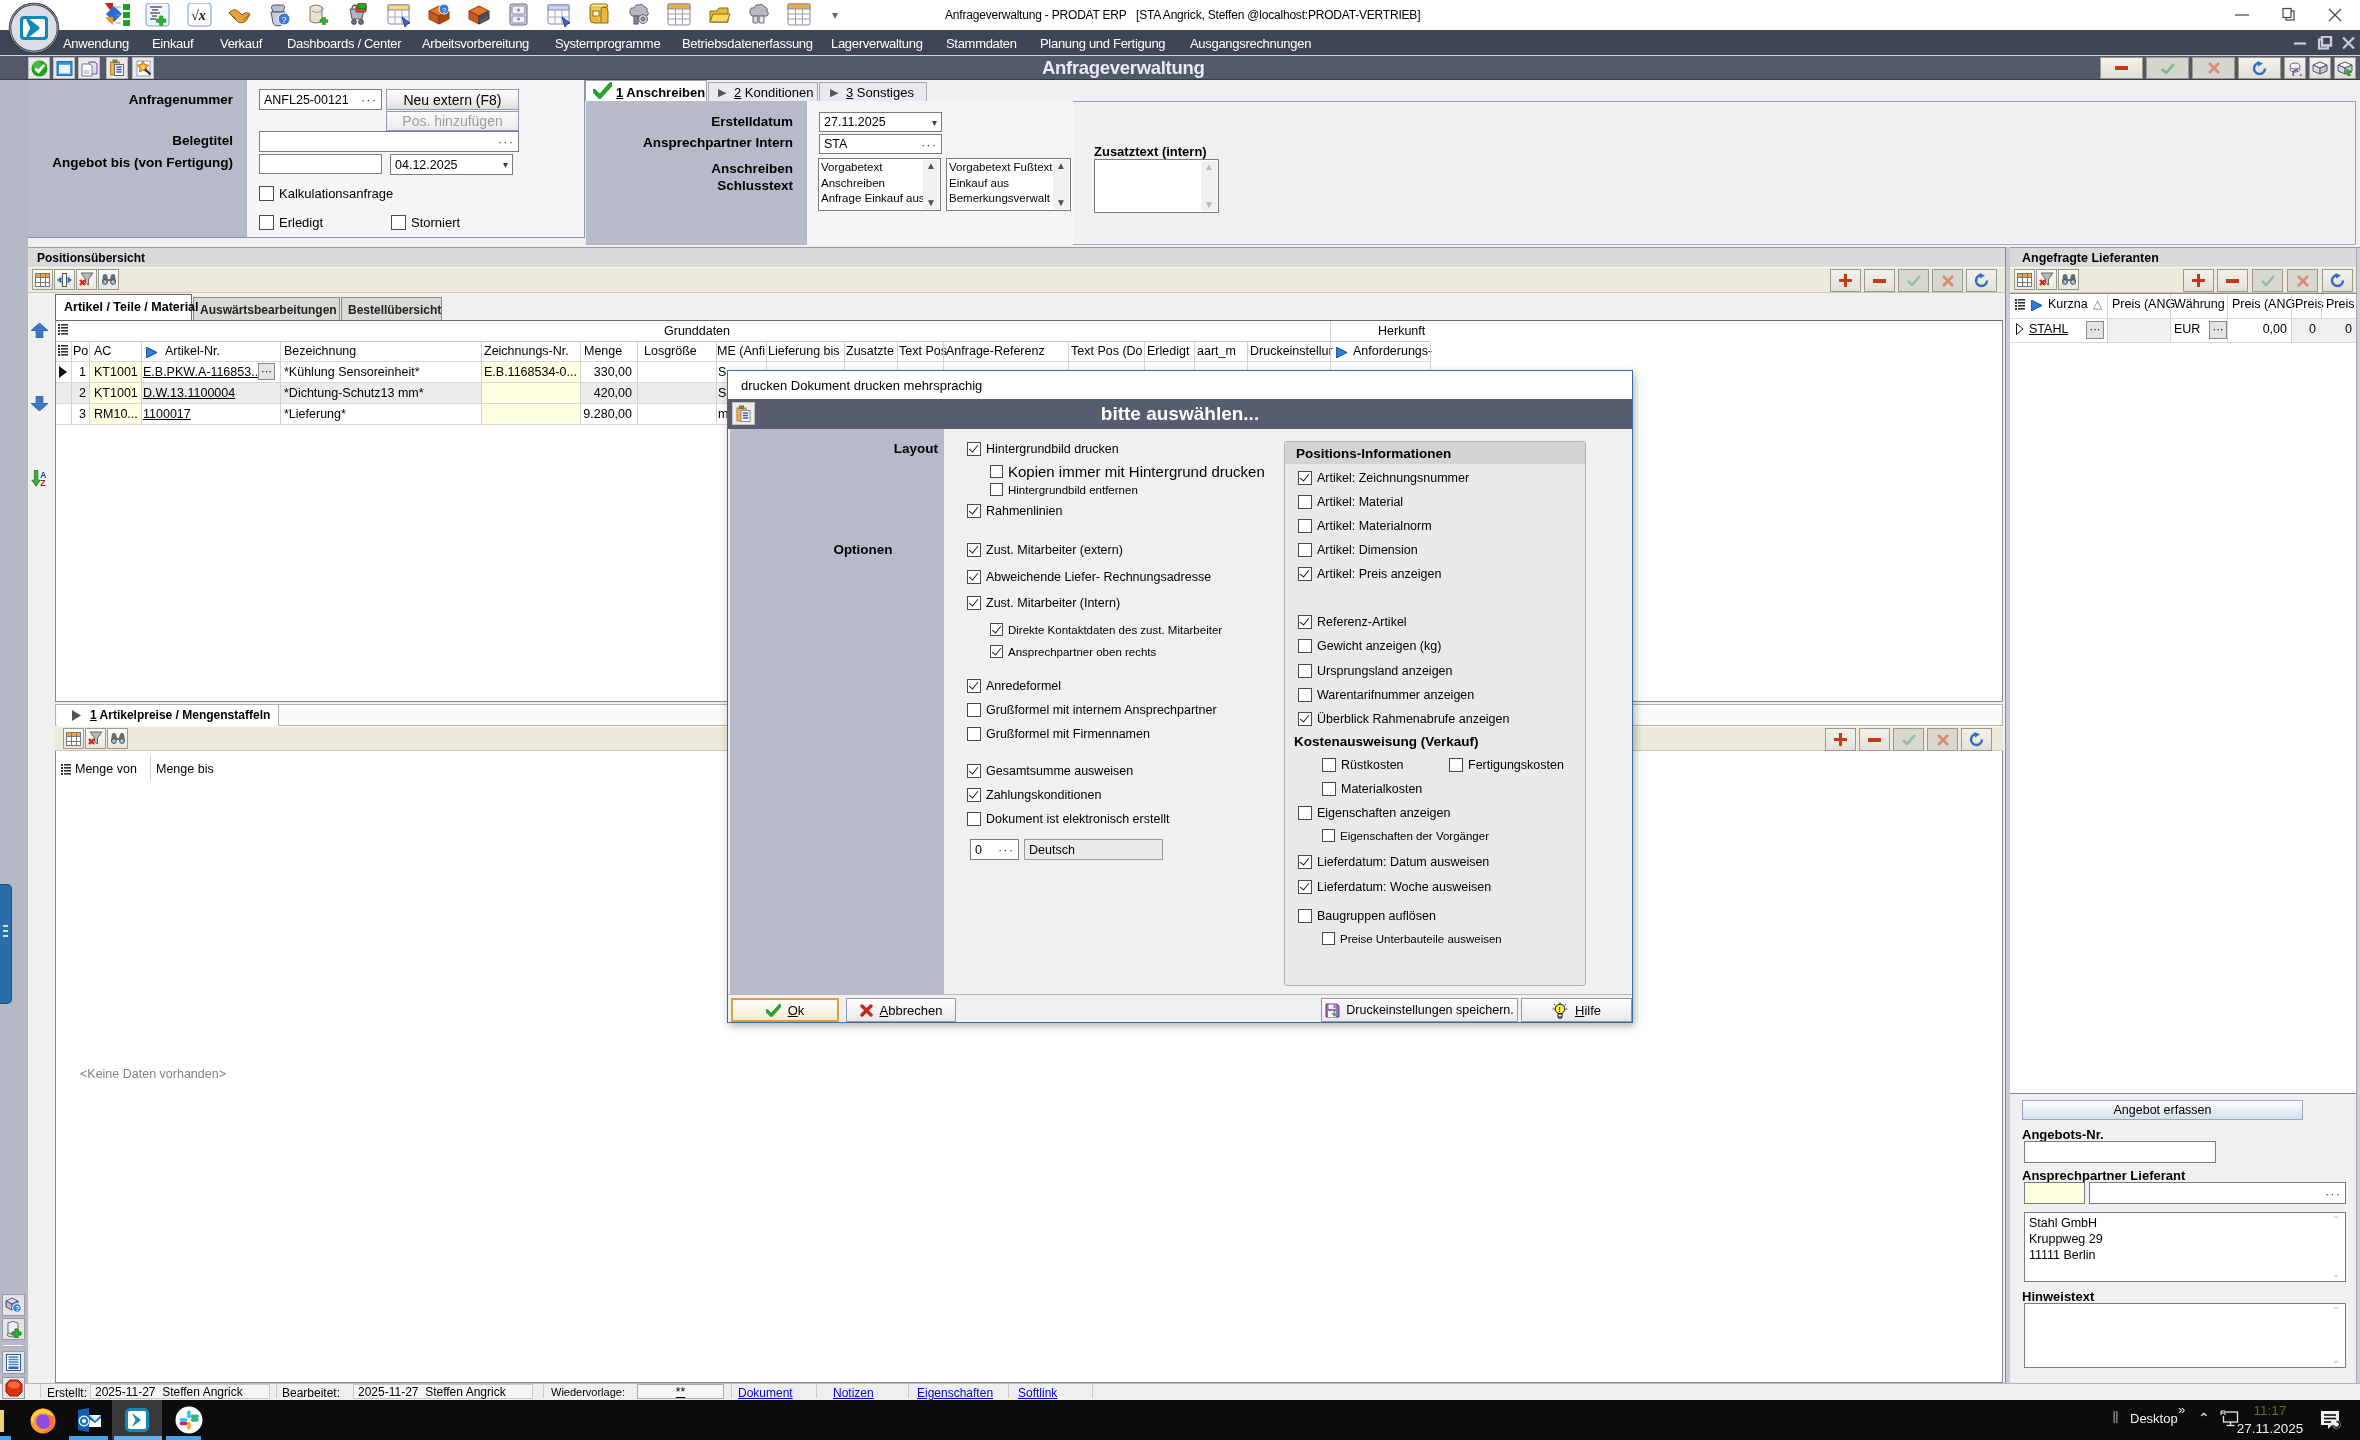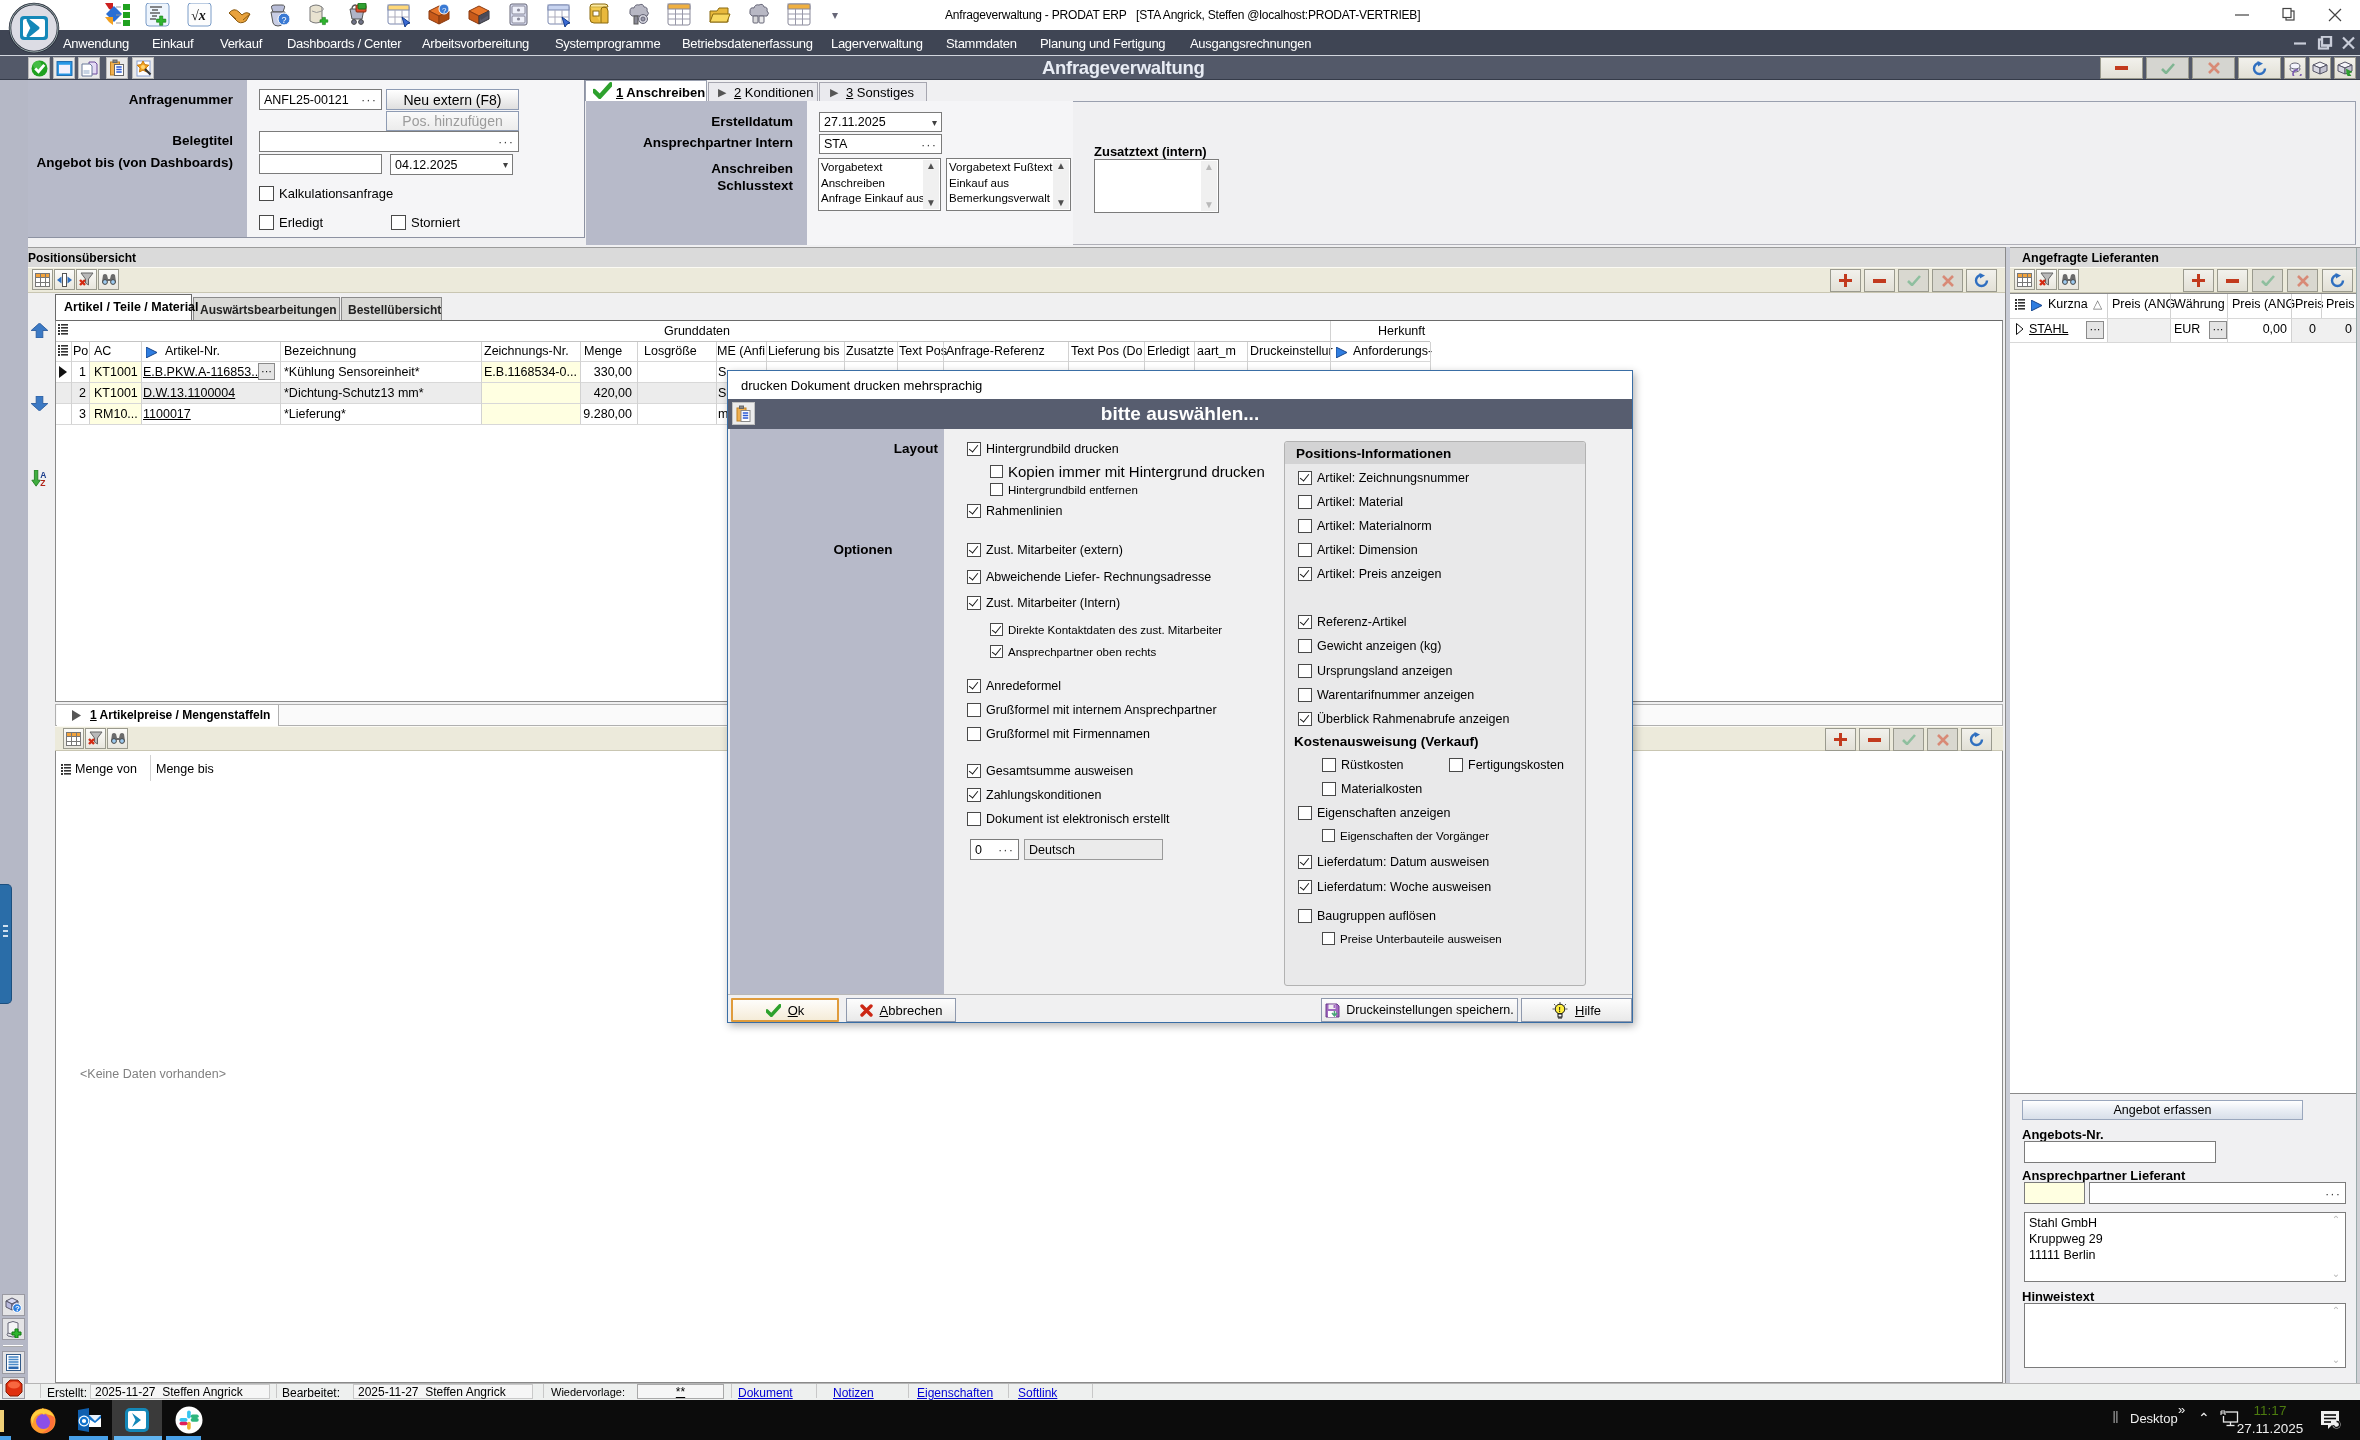--- a/index.html
+++ b/index.html
@@ -288,21 +288,21 @@
     <i style="height:2px;background:#cfe0ef"></i>
     <i style="height:2px;background:#cfe0ef"></i>
     <i style="height:2px;background:#cfe0ef"></i>
   </div>
 
 <div class="ab" style="left:28px;top:80px;width:2328px;height:167px;background:#f0f0f2"></div>
 <div class="ab" style="left:28px;top:80px;width:219px;height:158px;background:#b7bac9;border-bottom:1px solid #8d92a2"></div>
 <div class="ab" style="left:247px;top:80px;width:338px;height:158px;background:#f5f5f7;border-right:1px solid #8d92a2;border-bottom:1px solid #8d92a2"></div>
 <div class="lbl" style="left:30px;top:92px;width:203px;text-align:right;font-size:13.5px">Anfragenummer</div>
 <div class="lbl" style="left:30px;top:133px;width:203px;text-align:right;font-size:13.5px">Belegtitel</div>
-<div class="lbl" style="left:30px;top:155px;width:203px;text-align:right;font-size:13.5px">Angebot bis (von Dashboards)</div>
+<div class="lbl" style="left:30px;top:155px;width:203px;text-align:right;font-size:13.5px">Angebot bis (von Fertigung)</div>
 <div class="inp" style="left:259px;top:89px;width:123px;height:21px">ANFL25-00121<span class="dots">···</span></div>
 <div class="btn3d" style="left:386px;top:89px;width:133px;height:21px;font-size:14px">Neu extern (F8)</div>
 <div class="btn3d" style="left:386px;top:111px;width:133px;height:20px;font-size:14px;color:#9b9b9b;background:linear-gradient(#fafafa,#ececec)">Pos. hinzufügen</div>
 <div class="inp" style="left:259px;top:131px;width:260px;height:21px">
     <span class="dots">···</span>
   </div>
 <div class="inp" style="left:259px;top:154px;width:123px;height:20px"></div>
 <div class="inp" style="left:390px;top:154px;width:123px;height:21px">04.12.2025<span class="dd">▾</span></div>
 <div class="ckrow big" style="left:259px;top:186px;font-size:13px"><span class="bx"></span>Kalkulationsanfrage</div>
 <div class="ckrow big" style="left:259px;top:215px;font-size:13px"><span class="bx"></span>Erledigt</div>
@@ -345,21 +345,21 @@
 <div class="lbl" style="left:1094px;top:144px;font-size:13px">Zusatztext (intern)</div>
 <div class="inp" style="left:1094px;top:159px;width:125px;height:54px">
     <div class="scr lt">
       <span>▲</span>
       <span>▼</span>
     </div>
   </div>
 
 <div class="ab" style="left:28px;top:247px;width:1977px;height:1px;background:#9b9b9b"></div>
 <div class="ab" style="left:28px;top:248px;width:1977px;height:19px;background:#dadada;display:flex;align-items:center">
-    <b style="font-size:12px;">Positionsübersicht</b>
+    <b style="font-size:12px;margin-left:9px">Positionsübersicht</b>
   </div>
 <div class="tb" style="left:28px;top:267px;width:1977px;height:26px"></div>
 <div class="ibtn" style="left:32px;top:269px">
     <svg width="15" height="14" viewBox="0 0 15 14">
       <rect x="0.5" y="0.5" width="14" height="13" fill="#fff" stroke="#777"></rect>
       <rect x="0.5" y="0.5" width="14" height="4" fill="#f2a33c" stroke="#777"></rect>
       <line x1="5.5" y1="0" x2="5.5" y2="14" stroke="#777"></line>
       <line x1="10.5" y1="0" x2="10.5" y2="14" stroke="#777"></line>
       <line x1="0" y1="9.5" x2="15" y2="9.5" stroke="#777"></line>
     </svg>

